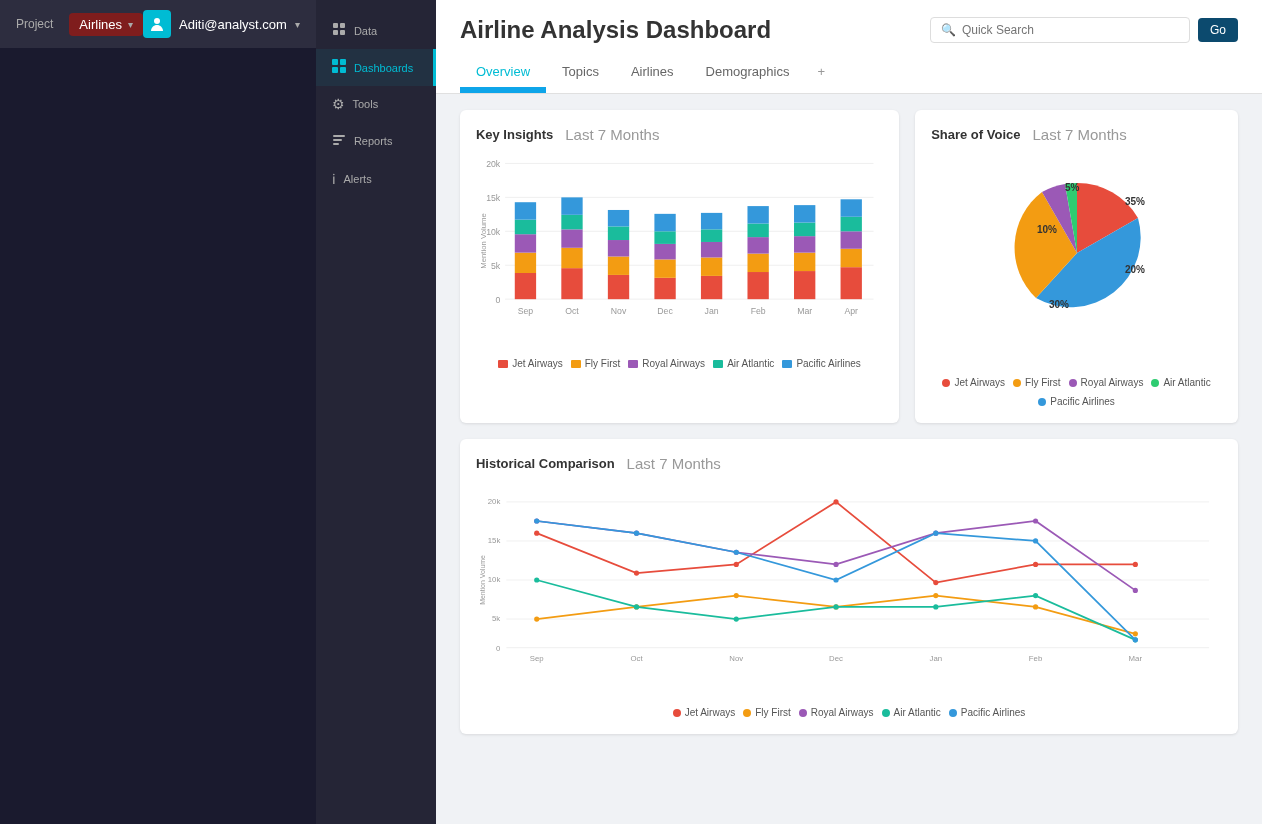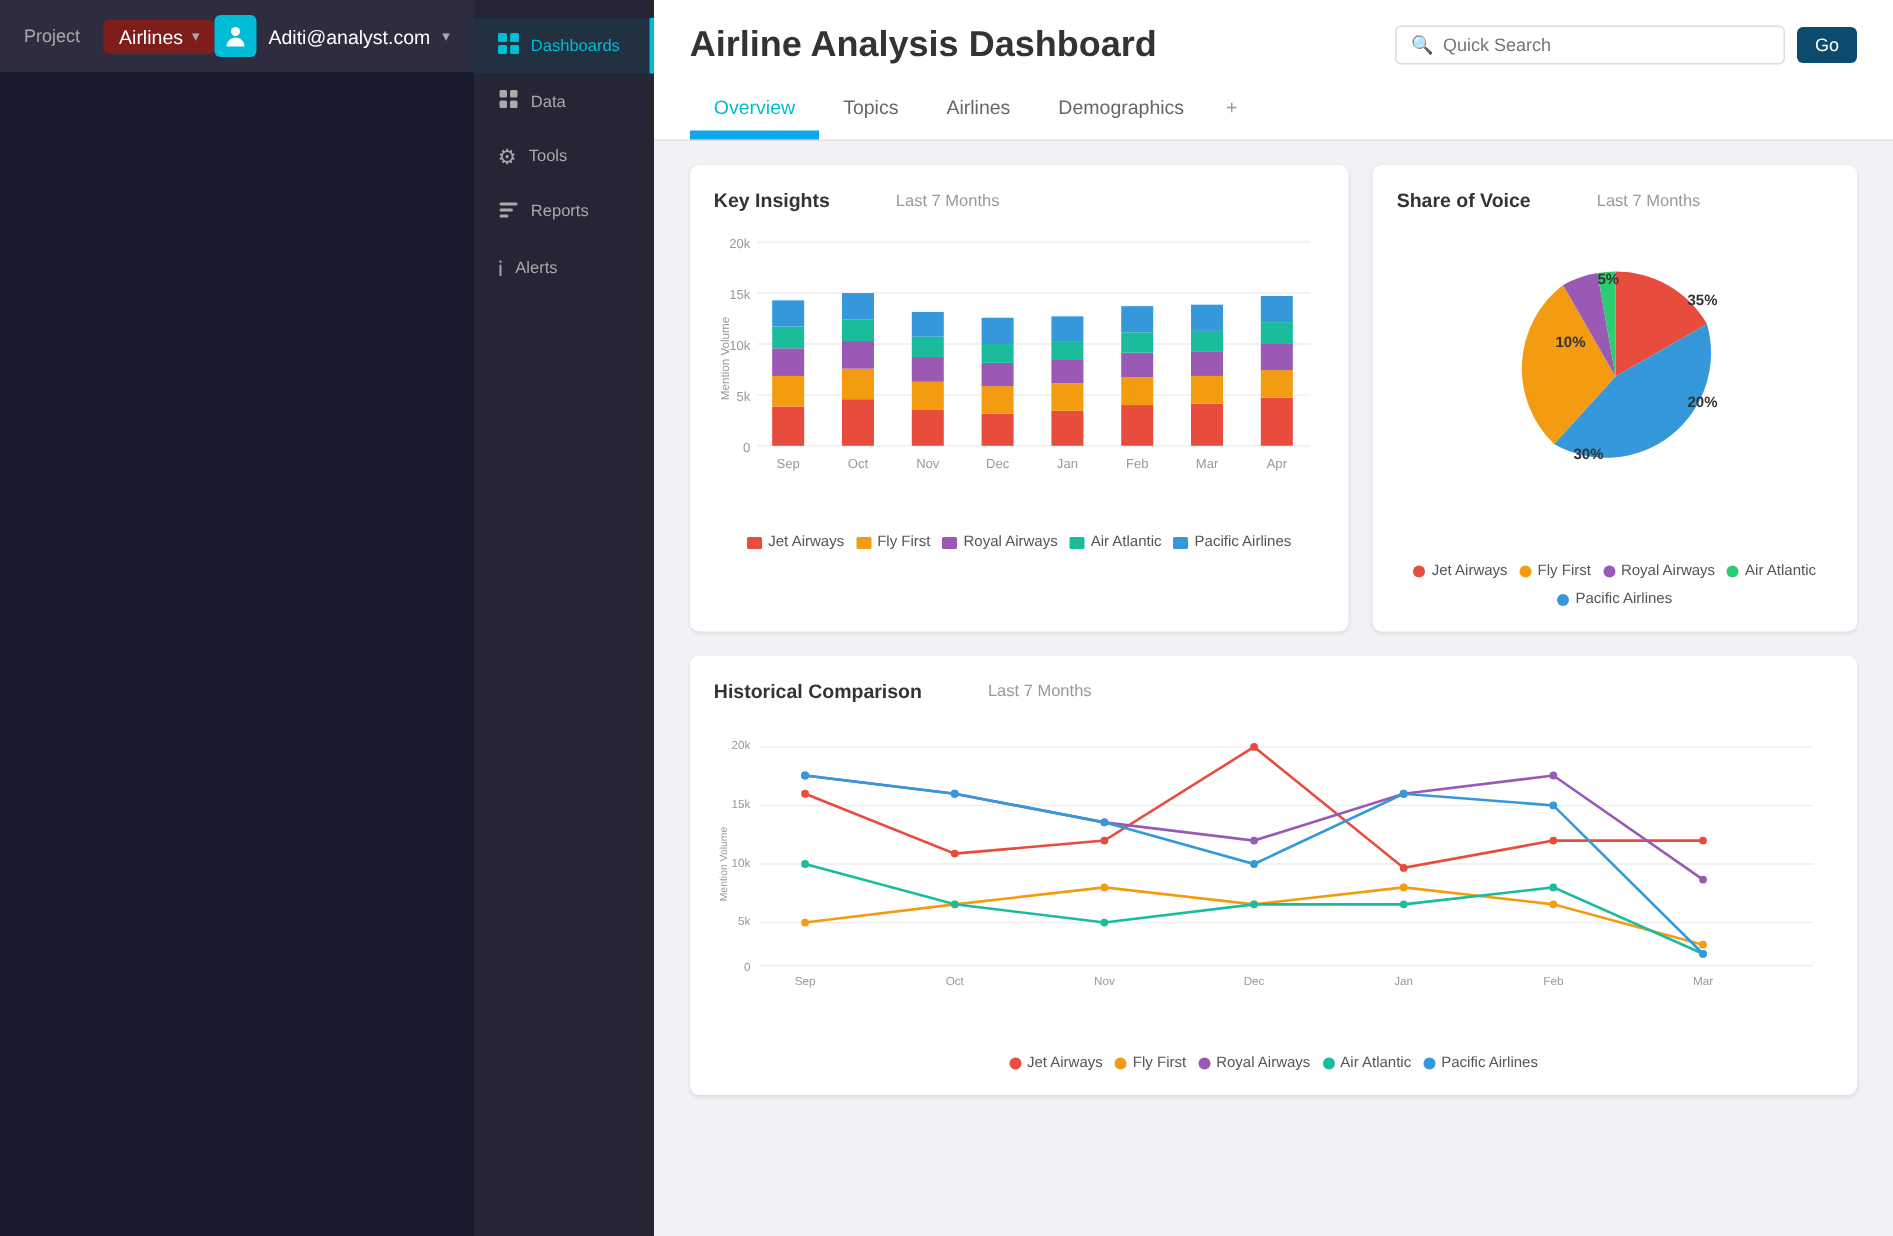--- a/index.html
+++ b/index.html
@@ -99,21 +99,21 @@
 
     .chart-card {
       background: #fff; border-radius: 6px; padding: 16px;
       box-shadow: 0 1px 3px rgba(0,0,0,0.1);
     }
     .chart-card.bar-chart-card { flex: 1.4; }
     .chart-card.pie-chart-card { flex: 1; }
 
     .chart-header { display: flex; align-items: center; gap: 12px; margin-bottom: 8px; }
     .chart-title { font-size: 13px; font-weight: 600; color: #333; }
-    .chart-subtitle { font-size: 11px; color: #999; margin-left: 32px; }
+    .chart-subtitle { font-size: 15px; color: #999; }
 
     
     .legend { display: flex; flex-wrap: wrap; gap: 8px; justify-content: center; margin-top: 24px; }
     .legend-item { display: flex; align-items: center; gap: 4px; font-size: 10px; color: #555; }
     .legend-dot { width: 8px; height: 8px; border-radius: 50%; flex-shrink: 0; }
     .legend-rect { width: 10px; height: 8px; border-radius: 1px; flex-shrink: 0; }
 
     
     svg { overflow: visible; }
 
@@ -146,41 +146,41 @@
           </svg>
       </div>
       <span style="color:#fff;font-size:13px;">Aditi@analyst.com</span>
       <span style="color:#aaa;font-size:10px;">▾</span>
     </div>
   </div>
 
   <div class="main-layout">
 
     <div class="sidebar">
+      <div class="sidebar-item">
+        <span class="sidebar-icon">
+          <svg width="14" height="14" viewBox="0 0 14 14">
+              <rect x="1" y="1" width="5" height="5" rx="1" fill="#aaa"></rect>
+              <rect x="8" y="1" width="5" height="5" rx="1" fill="#aaa"></rect>
+              <rect x="1" y="8" width="5" height="5" rx="1" fill="#aaa"></rect>
+              <rect x="8" y="8" width="5" height="5" rx="1" fill="#aaa"></rect>
+            </svg>
+        </span>
+        <span style="color:#aaa;font-size:11px;">Data</span>
+      </div>
       <div class="sidebar-item active">
         <span class="sidebar-icon">
           <svg width="14" height="14" viewBox="0 0 14 14">
               <rect x="0" y="0" width="6" height="6" rx="1" fill="#00bcd4"></rect>
               <rect x="8" y="0" width="6" height="6" rx="1" fill="#00bcd4"></rect>
               <rect x="0" y="8" width="6" height="6" rx="1" fill="#00bcd4"></rect>
               <rect x="8" y="8" width="6" height="6" rx="1" fill="#00bcd4"></rect>
             </svg>
         </span>
         <span style="color:#00bcd4;font-size:11px;">Dashboards</span>
-      </div>
-      <div class="sidebar-item">
-        <span class="sidebar-icon">
-          <svg width="14" height="14" viewBox="0 0 14 14">
-              <rect x="1" y="1" width="5" height="5" rx="1" fill="#aaa"></rect>
-              <rect x="8" y="1" width="5" height="5" rx="1" fill="#aaa"></rect>
-              <rect x="1" y="8" width="5" height="5" rx="1" fill="#aaa"></rect>
-              <rect x="8" y="8" width="5" height="5" rx="1" fill="#aaa"></rect>
-            </svg>
-        </span>
-        <span style="color:#aaa;font-size:11px;">Data</span>
       </div>
       <div class="sidebar-item">
         <span class="sidebar-icon" style="color:#aaa;">⚙</span>
         <span style="color:#aaa;font-size:11px;">Tools</span>
       </div>
       <div class="sidebar-item">
         <span class="sidebar-icon">
           <svg width="14" height="14" viewBox="0 0 14 14">
               <rect x="1" y="3" width="12" height="2" rx="1" fill="#aaa"></rect>
               <rect x="1" y="7" width="9" height="2" rx="1" fill="#aaa"></rect>

